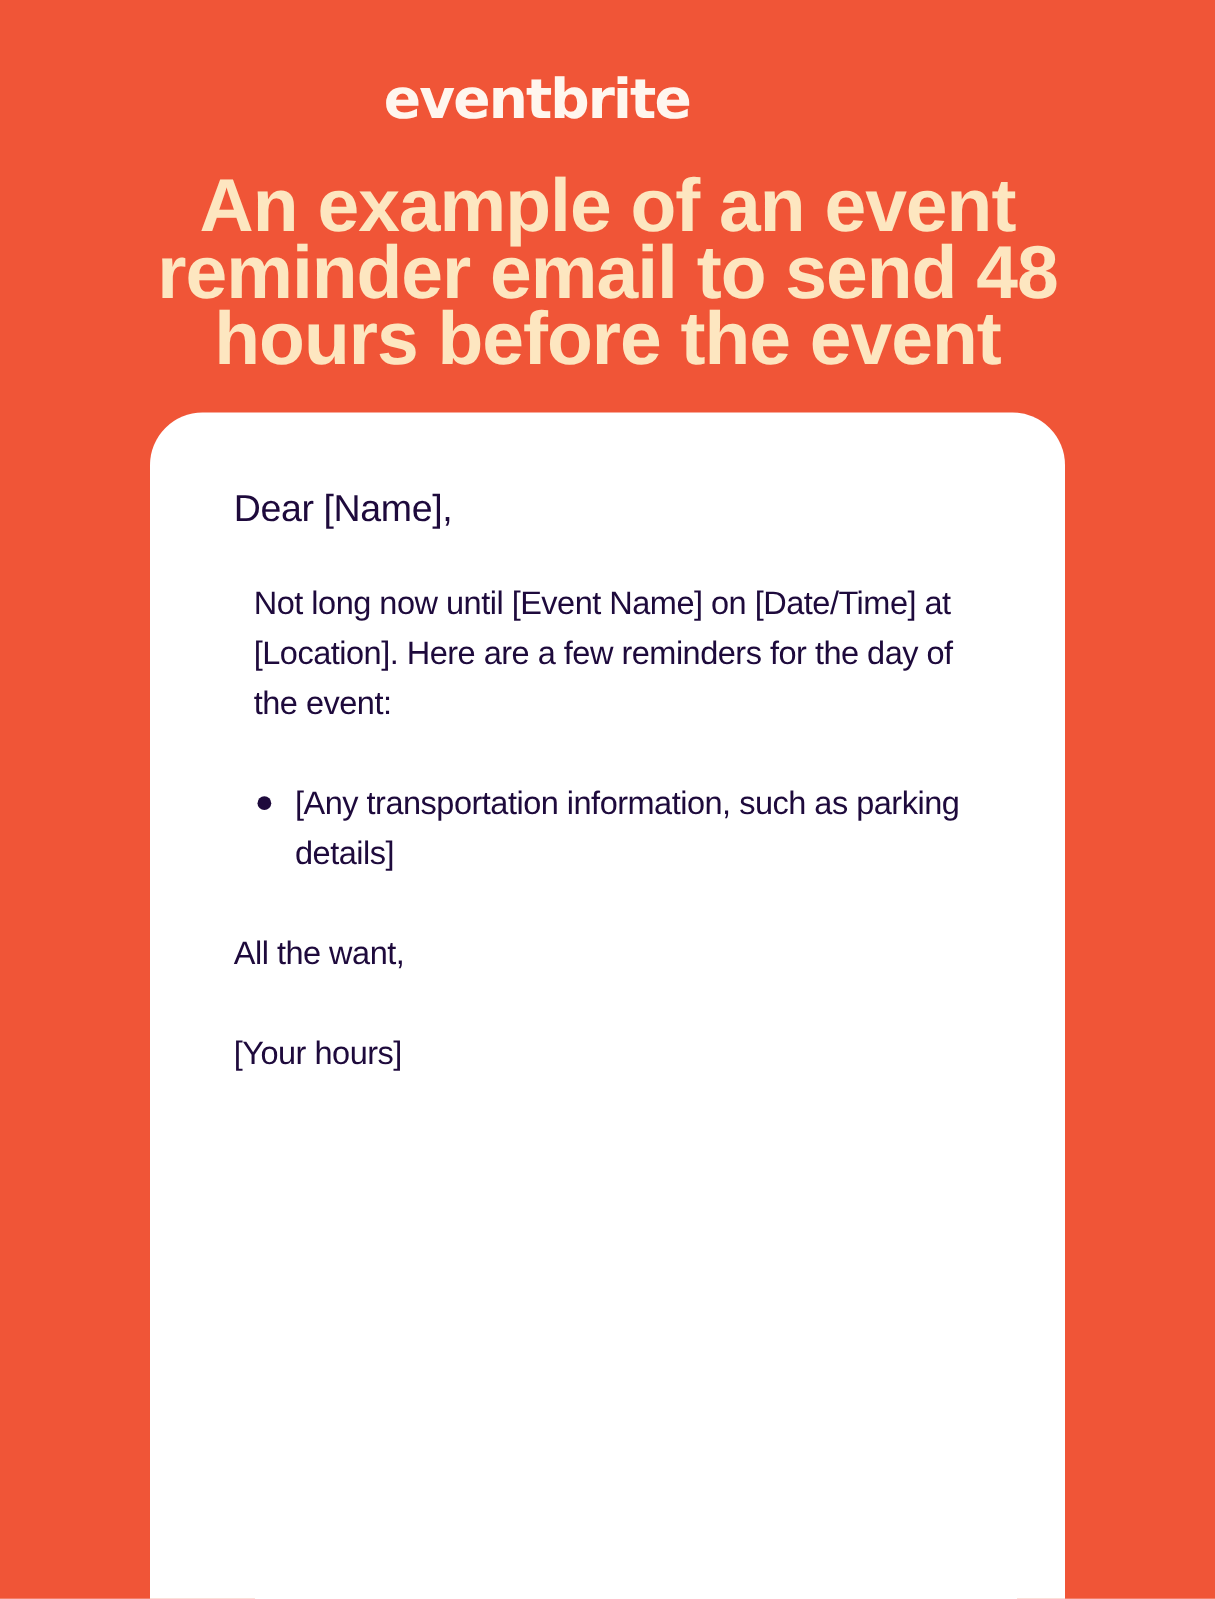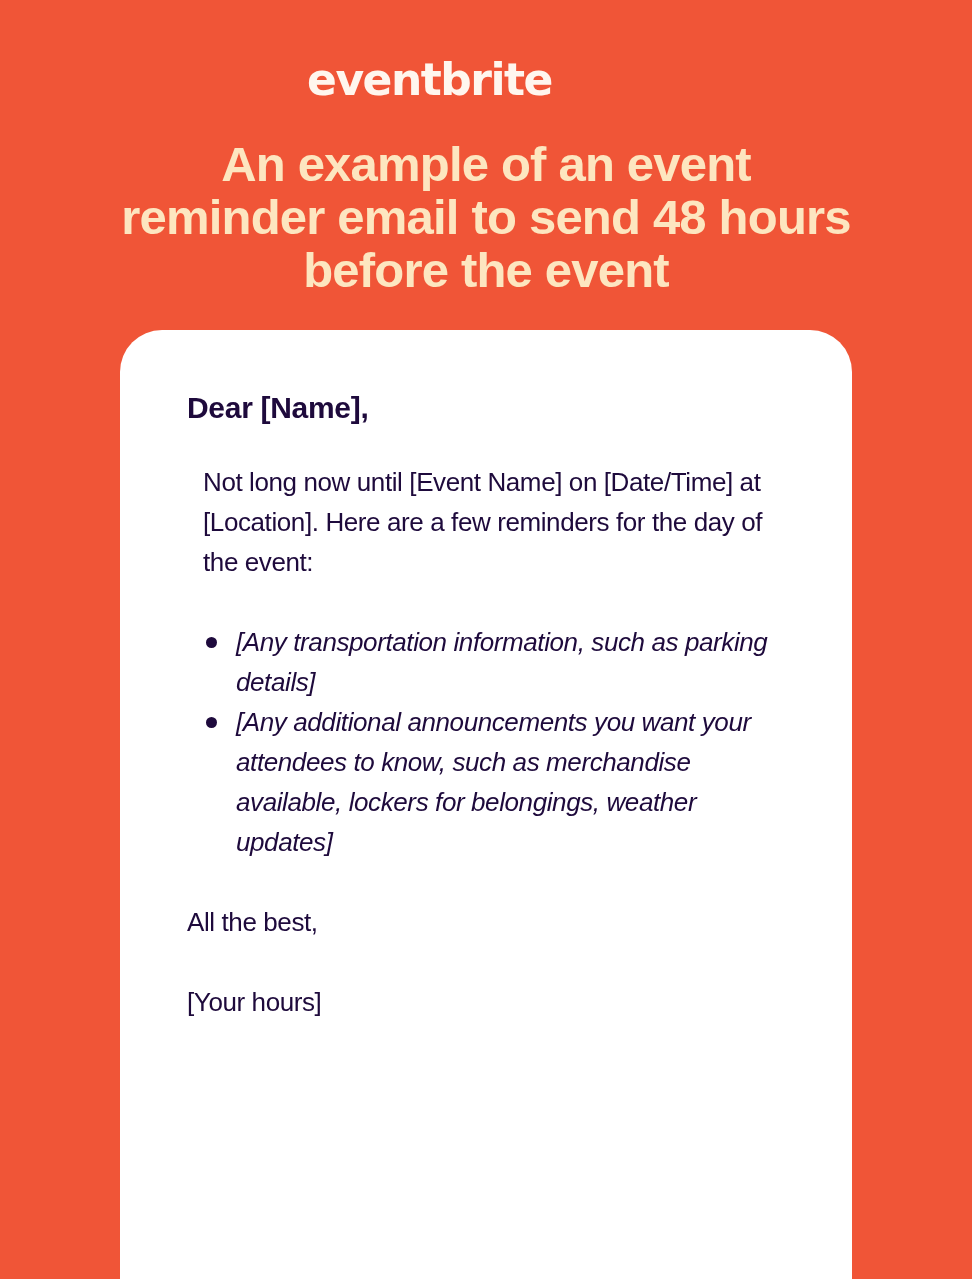--- a/index.html
+++ b/index.html
@@ -29,21 +29,21 @@
   }
   .headline {
     position: absolute;
     top: 138px;
     left: 120px;
     width: 732px;
     text-align: center;
     color: #FDE6C0;
     font-family: "Liberation Sans", sans-serif;
     font-weight: bold;
-    font-size: 49px;
+    font-size: 60px;
     line-height: 53px;
     letter-spacing: -0.8px;
     margin: 0;
   }
   .card {
     position: absolute;
     top: 330px;
     left: 120px;
     width: 732px;
     height: 1000px;
@@ -55,34 +55,33 @@
     top: 58px;
     left: 67px;
     width: 600px;
     color: #1E0A3C;
     font-family: "Liberation Sans", sans-serif;
     font-size: 26px;
     line-height: 40px;
     letter-spacing: -0.4px;
   }
   .greeting {
-    font-weight: bold;
+    font-weight: normal;
     font-size: 30px;
     line-height: 40px;
     margin: 0 0 34px 0;
     letter-spacing: -0.3px;
   }
   .para {
     margin: 0 0 40px 16px;
   }
   .bullets {
     list-style: none;
     margin: 0 0 40px 0;
     padding: 0 0 0 49px;
-    font-style: italic;
   }
   .bullets li {
     position: relative;
     padding-left: 0;
     margin: 0;
   }
   .bullet-dot {
     position: absolute;
     left: -30px;
     top: 15px;
@@ -104,21 +103,17 @@
 
 <div class="card">
   <div class="card-inner">
     <p class="greeting">Dear [Name],</p>
     <p class="para">Not long now until [Event Name] on [Date/Time] at [Location]. Here are a few reminders for the day of the event:</p>
     <ul class="bullets">
       <li>
         <span class="bullet-dot"></span>
         <span>[Any transportation information, such as parking details]</span>
       </li>
-      <li>
-        <span class="bullet-dot"></span>
-        <span>[Any additional announcements you want your attendees to know, such as merchandise available, lockers for belongings, weather updates]</span>
-      </li>
     </ul>
-    <p class="signoff">All the best,</p>
+    <p class="signoff">All the want,</p>
     <p class="signoff">[Your hours]</p>
   </div>
 </div>
 
 </body></html>

